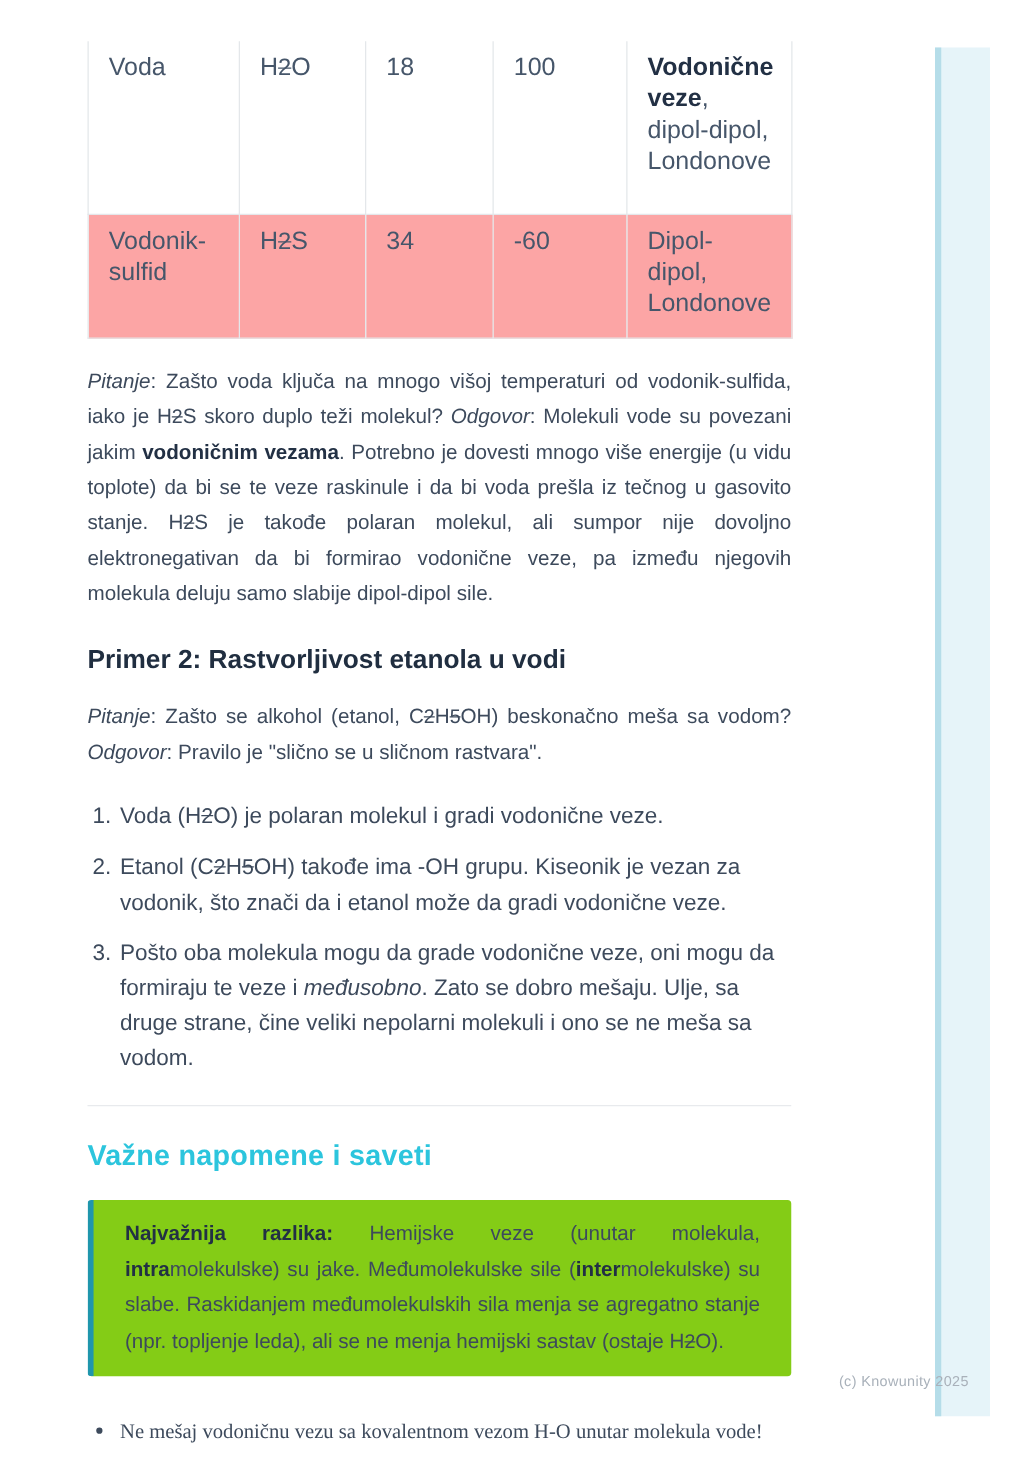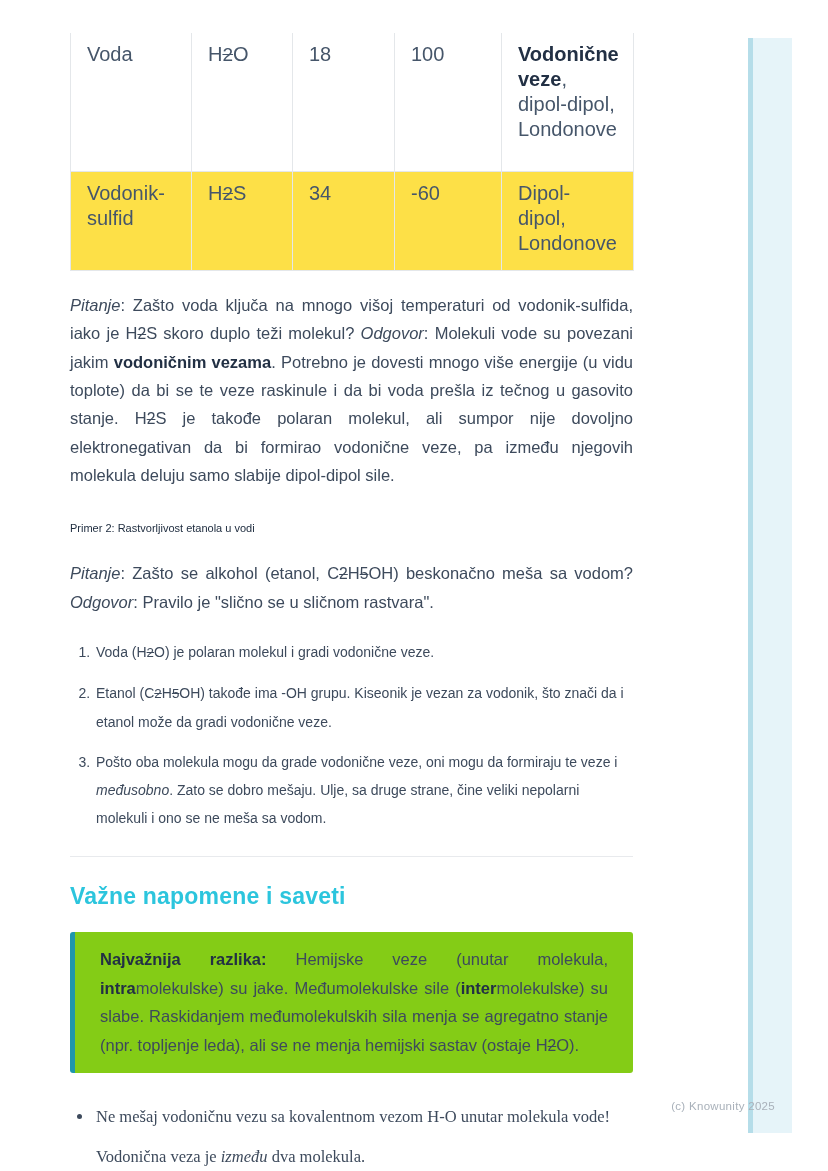--- a/index.html
+++ b/index.html
@@ -18,36 +18,36 @@
   }
   
   table.forces-table {
     margin-top:33px; border-collapse:collapse; table-layout:fixed;
     width:563px; font-size:20px; line-height:25px; color:#46566a;
   }
   table.forces-table td {
     border:1px solid #e4e7ea; vertical-align:top; padding:9px 16px;
   }
   table.forces-table tr:first-child td { border-top:none; height:120px; }
-  table.forces-table tr:last-child td  { background:#fde047; height:80px; }
+  table.forces-table tr:last-child td  { background:#fca5a5; height:80px; }
   
   .para {
     margin:20px 0 0; font-size:16.5px; line-height:28px;
     text-align:justify; color:#3d4a5c;
   }
   .h3 {
-    margin:28px 0 0; font-size:11px; line-height:22px;
-    font-weight:400; color:#202e40;
+    margin:28px 0 0; font-size:21px; line-height:22px;
+    font-weight:700; color:#202e40;
   }
   .h2 {
     margin:24px 0 0; font-size:23px; line-height:30px;
     font-weight:700; color:#2cc5dd; letter-spacing:0.2px;
   }
   ol.num-list {
-    margin:22px 0 0; padding-left:24px; font-size:14px; line-height:28px;
+    margin:22px 0 0; padding-left:24px; font-size:18px; line-height:28px;
   }
   ol.num-list li { margin-bottom:12px; padding-left:2px; }
   ol.num-list li:last-child { margin-bottom:0; }
   hr.divider {
     margin:24px 0 0; border:none; border-top:1px solid #e8eaed; height:0;
   }
   .callout {
     margin:21px 0 0; background:#84cc16; border-left:5px solid #1f96ac;
     border-radius:3px; padding:13px 25px 13px 25px;
   }

